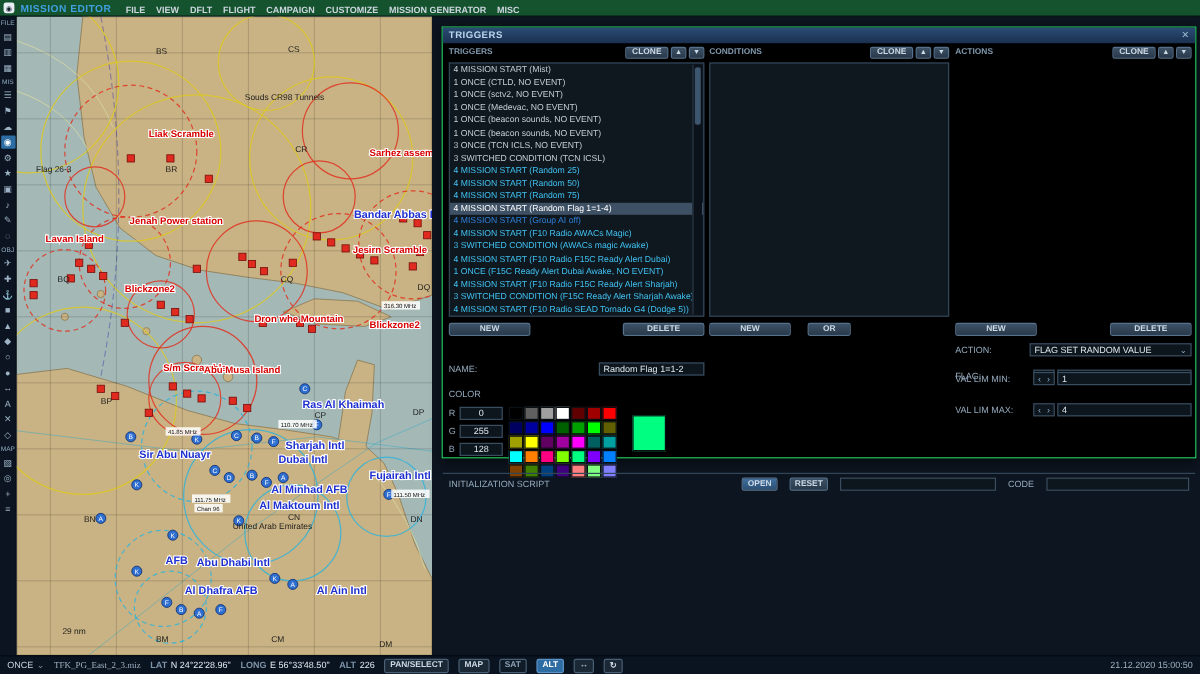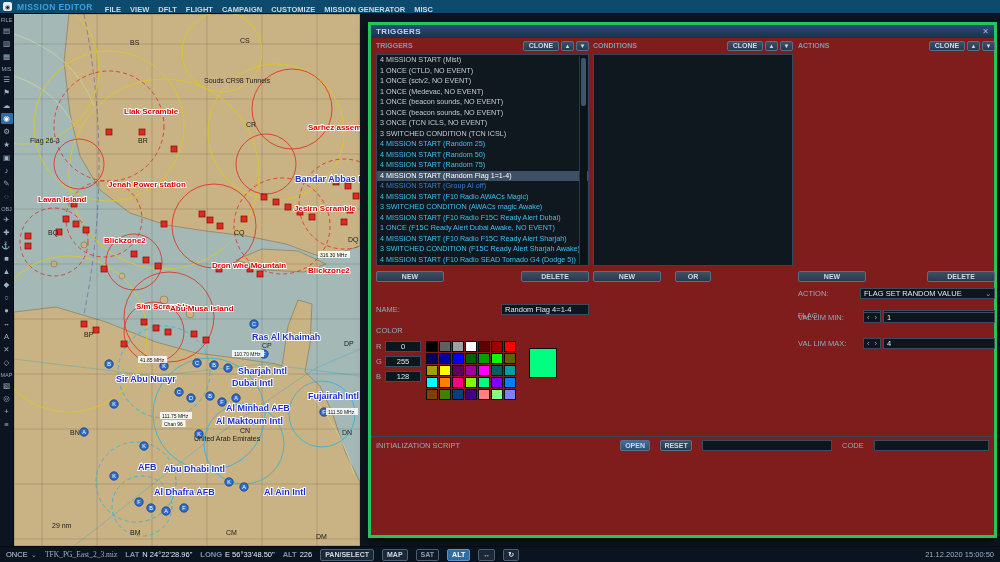--- a/index.html
+++ b/index.html
@@ -1,18 +1,18 @@
 <!DOCTYPE html>
 <html><head>
 <meta charset="utf-8">
 <style>
   html,body{margin:0;padding:0;background:#05080d;}
   #app{position:relative;width:1000px;height:562px;background:#0d1520;font-family:"Liberation Sans",sans-serif;overflow:hidden;-webkit-font-smoothing:antialiased;}
   
-  #menubar{position:absolute;top:0;left:0;right:0;height:14px;background:#0c4a6e;display:flex;align-items:center;padding-left:3px;border-bottom:1px solid #060b12;box-sizing:border-box;}
+  #menubar{position:absolute;top:0;left:0;right:0;height:14px;background:#14532d;display:flex;align-items:center;padding-left:3px;border-bottom:1px solid #060b12;box-sizing:border-box;}
   #logo{width:9px;height:9px;background:#e8eef4;border-radius:2px;margin-right:5px;display:flex;align-items:center;justify-content:center;font-size:6px;color:#15202c;}
   #apptitle{color:#3f9fdf;font-weight:bold;font-size:8.5px;letter-spacing:.4px;margin-right:12px;}
   .menu-item{color:#ccd6df;font-size:7.5px;font-weight:bold;margin-right:9px;cursor:default;}
   
   #toolbar{position:absolute;top:14px;left:0;width:14px;bottom:16px;background:#0b1420;display:flex;flex-direction:column;align-items:center;border-right:1px solid #060b12;box-sizing:border-box;}
   .tb-label{font-size:5.5px;color:#8fa8bf;margin:3px 0 1px 0;}
   .tb-icon{width:12px;height:11px;display:flex;align-items:center;justify-content:center;font-size:7.5px;color:#9db3c6;margin:1px 0;border-radius:1px;}
   .tb-icon.active{background:#2e6da4;color:#fff;}
   
   #map{position:absolute;left:14px;top:14px;width:346px;height:532px;background:#a4b9b6;}
@@ -29,21 +29,21 @@
   .redu{fill:#e02a20;stroke:#79100b;stroke-width:.7;}
   .bluu{fill:#2f6fd0;stroke:#0e2f70;stroke-width:.7;}
   .blut{fill:#fff;font-size:5.5px;text-anchor:middle;}
   .lbl-red{fill:#d80000;stroke:#ffffff;stroke-width:1.8px;paint-order:stroke;font-weight:bold;font-size:8px;}
   .lbl-blue{fill:#1e2fd0;stroke:#ffffff;stroke-width:1.8px;paint-order:stroke;font-weight:bold;font-size:9px;}
   .lbl-black{fill:#1c1c1c;font-size:7px;}
   .lbl-grid{fill:#1c1c1c;font-size:7px;}
   .chipbg{fill:#ffffff;opacity:.85;}
   .chiptx{fill:#101010;font-size:5px;}
   
-  #triggers-window{position:absolute;left:368px;top:22px;width:629px;height:516px;background:#7f1d1d;border:3px solid #22c55e;box-sizing:border-box;box-shadow:0 3px 10px rgba(0,0,0,.6);}
+  #triggers-window{position:absolute;left:368px;top:22px;width:629px;height:360px;background:#000000;border:1px solid #22c55e;box-sizing:border-box;box-shadow:0 3px 10px rgba(0,0,0,.6);}
   #w-titlebar{height:13px;background:linear-gradient(#2b4c74,#1a3050);display:flex;align-items:center;padding:0 5px;}
   #w-title{color:#bcd6ee;font-size:8px;font-weight:bold;letter-spacing:.4px;}
   #w-close{margin-left:auto;color:#9fb9d4;font-size:8px;cursor:default;}
   #w-body{position:relative;height:393px;}
   .col{position:absolute;top:0;height:100%;}
   .colhead{position:absolute;top:2px;left:0;right:0;height:11px;display:flex;align-items:center;}
   .coltitle{color:#7f98ad;font-size:7px;font-weight:bold;}
   .btn{background:linear-gradient(#3c5166,#29394a);border:1px solid #55708a;color:#cdd9e4;font-size:7px;font-weight:bold;display:flex;align-items:center;justify-content:center;border-radius:2px;box-sizing:border-box;cursor:default;}
   .clone{margin-left:auto;width:36px;height:10px;}
   .arr{width:13px;height:10px;margin-left:2px;font-size:6px;}
@@ -61,21 +61,21 @@
   .btn.or{width:36px;height:11px;margin-left:14px;}
   .frow{position:absolute;display:flex;align-items:center;}
   .flabel{color:#93a9bc;font-size:7.5px;}
   .field{background:#0d151d;border:1px solid #3a4d5f;color:#dfe7ee;font-size:7.5px;display:flex;align-items:center;padding:0 3px;height:11px;box-sizing:border-box;white-space:nowrap;overflow:hidden;}
   .dd{margin-left:auto;color:#8fb3d0;font-size:7px;}
   .spin{width:18px;justify-content:space-between;color:#8fb3d0;}
   .center{justify-content:center;}
   #palette{position:absolute;left:55px;top:303px;display:grid;grid-template-columns:repeat(7,12px);grid-auto-rows:11px;gap:1px;}
   .swatch{width:12px;height:11px;border:1px solid #0a0f14;box-sizing:border-box;}
   #color-preview{position:absolute;left:158px;top:310px;width:26px;height:28px;border:1px solid #0a0f14;}
-  #initbar{position:absolute;left:0;right:0;top:398px;height:16px;border-top:1px solid #32465a;display:flex;align-items:center;padding:0 5px;gap:10px;}
+  #initbar{position:absolute;left:0;right:0;top:358px;height:16px;border-top:1px solid #32465a;display:flex;align-items:center;padding:0 5px;gap:10px;}
   #open-btn{width:30px;height:11px;background:linear-gradient(#3f6f9f,#2c5075);}
   #reset-btn{width:32px;height:11px;}
   
   #statusbar{position:absolute;bottom:0;left:0;right:0;height:16px;background:#0a1320;display:flex;align-items:center;font-size:7.5px;color:#c6d2dc;padding:0 6px;gap:8px;border-top:1px solid #060b12;box-sizing:border-box;}
   .sb-label{color:#7d93a8;font-weight:bold;}
   .sb-value{color:#e2eaf1;}
   .sb-btn{border:1px solid #4a5f73;background:#1b2836;color:#cdd9e4;font-size:7px;font-weight:bold;height:12px;display:flex;align-items:center;justify-content:center;padding:0 4px;border-radius:2px;box-sizing:border-box;}
   .sb-btn.dark{background:#101b28;color:#8aa0b4;}
   .sb-btn.active{background:#2e6da4;color:#fff;border-color:#5d93c4;}
   #sb-datetime{margin-left:auto;color:#9fb0c0;}
@@ -408,21 +408,21 @@
         </div>
         <div class="btnrow">
           <span class="btn wide">NEW</span>
           <span class="btn wide right">DELETE</span>
         </div>
       </div>
 
       <div class="frow" style="left:5px;top:266px;width:213px;">
         <span class="flabel">NAME:</span>
         <span class="field" style="margin-left:auto;width:88px;">
-          <span>Random Flag 4=1-4</span>
+          <span>Random Flag 1=1-2</span>
         </span>
       </div>
       <div class="frow" style="left:5px;top:288px;">
         <span class="flabel">COLOR</span>
       </div>
       <div class="frow" style="left:5px;top:303px;">
         <span class="flabel" style="width:9px;">R</span>
         <span class="field center" style="width:36px;">
             <span>0</span>
           </span>

